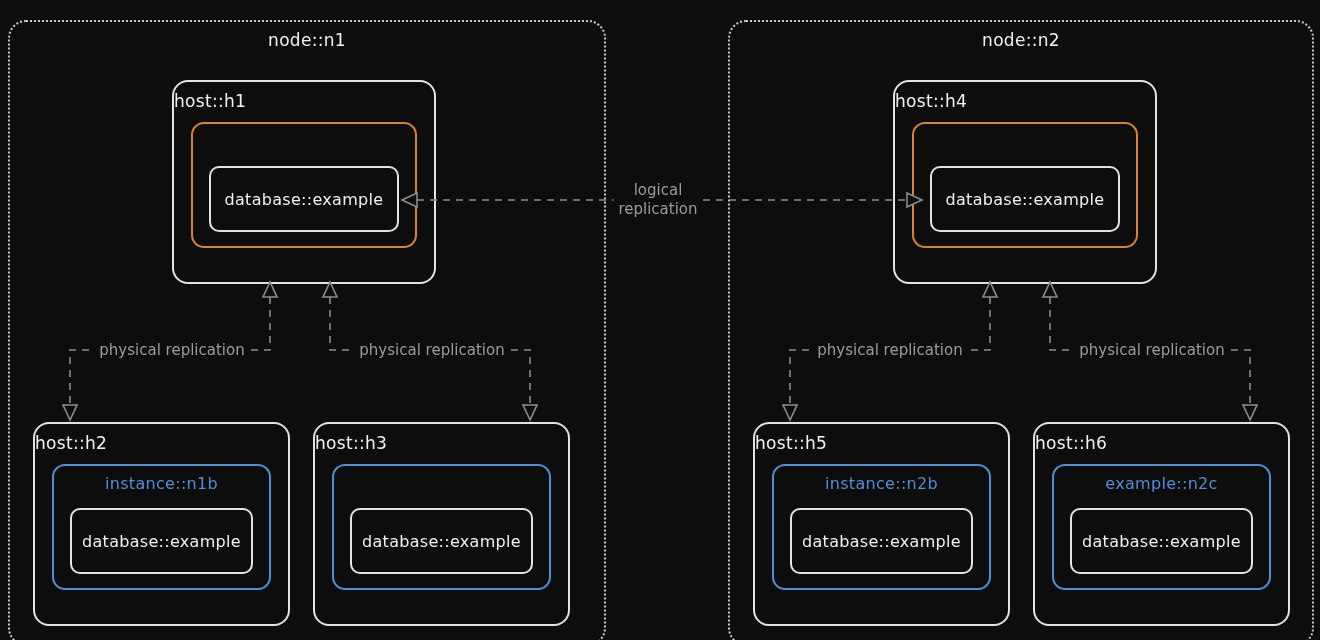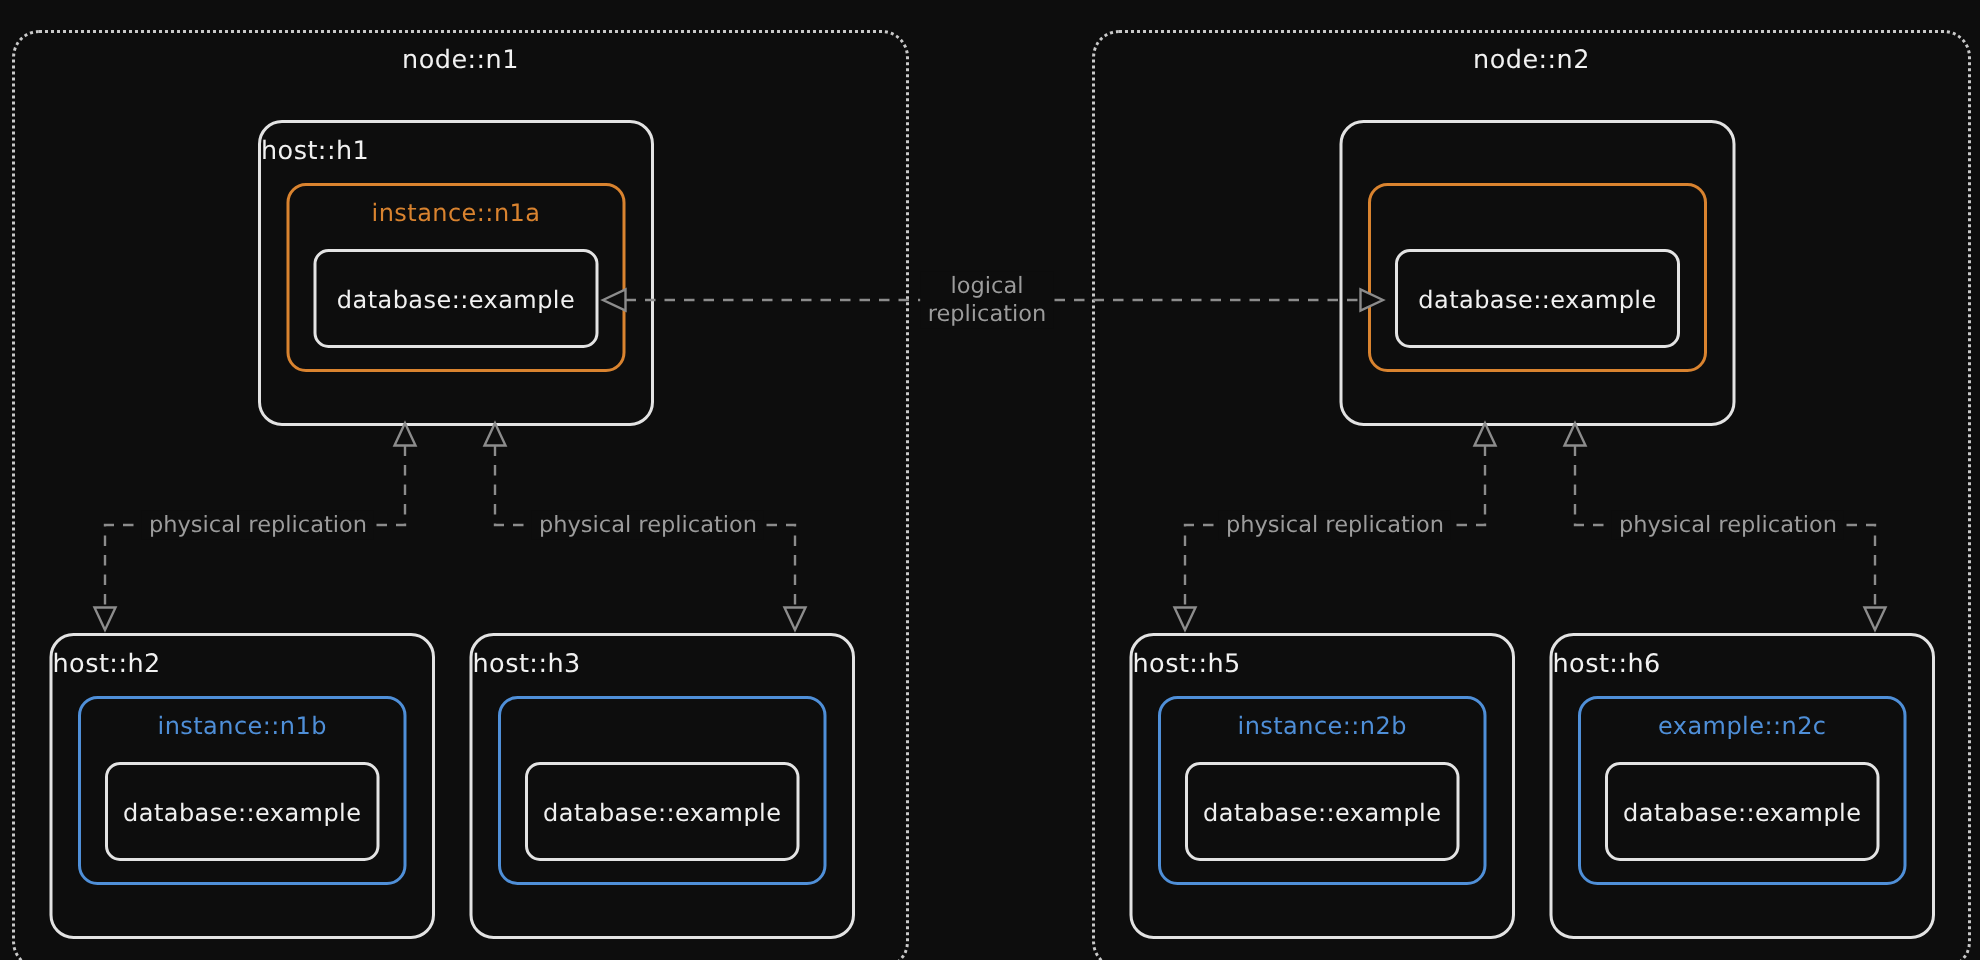--- a/index.html
+++ b/index.html
@@ -48,41 +48,41 @@
   <div class="node" style="left:8px;top:8px;width:594px;height:622px">
     <div class="node-label">node::n1</div>
   </div>
   <div class="node" style="left:728px;top:8px;width:582px;height:622px">
     <div class="node-label">node::n2</div>
   </div>
 
   <div class="host" style="left:172px;top:68px;width:260px;height:200px">
     <div class="host-label">host::h1</div>
     <div class="instance primary">
-      <div class="instance-label">instance::n1a</div>
       <div class="database">database::example</div>
     </div>
   </div>
 
   <div class="host" style="left:33px;top:410px;width:253px;height:200px">
     <div class="host-label">host::h2</div>
     <div class="instance replica">
       <div class="instance-label">instance::n1b</div>
       <div class="database">database::example</div>
     </div>
   </div>
 
   <div class="host" style="left:313px;top:410px;width:253px;height:200px">
     <div class="host-label">host::h3</div>
     <div class="instance replica">
       <div class="database">database::example</div>
     </div>
   </div>
 
   <div class="host" style="left:893px;top:68px;width:260px;height:200px">
+    <div class="host-label">host::h4</div>
     <div class="instance primary">
       <div class="database">database::example</div>
     </div>
   </div>
 
   <div class="host" style="left:753px;top:410px;width:253px;height:200px">
     <div class="host-label">host::h5</div>
     <div class="instance replica">
       <div class="instance-label">instance::n2b</div>
       <div class="database">database::example</div>

